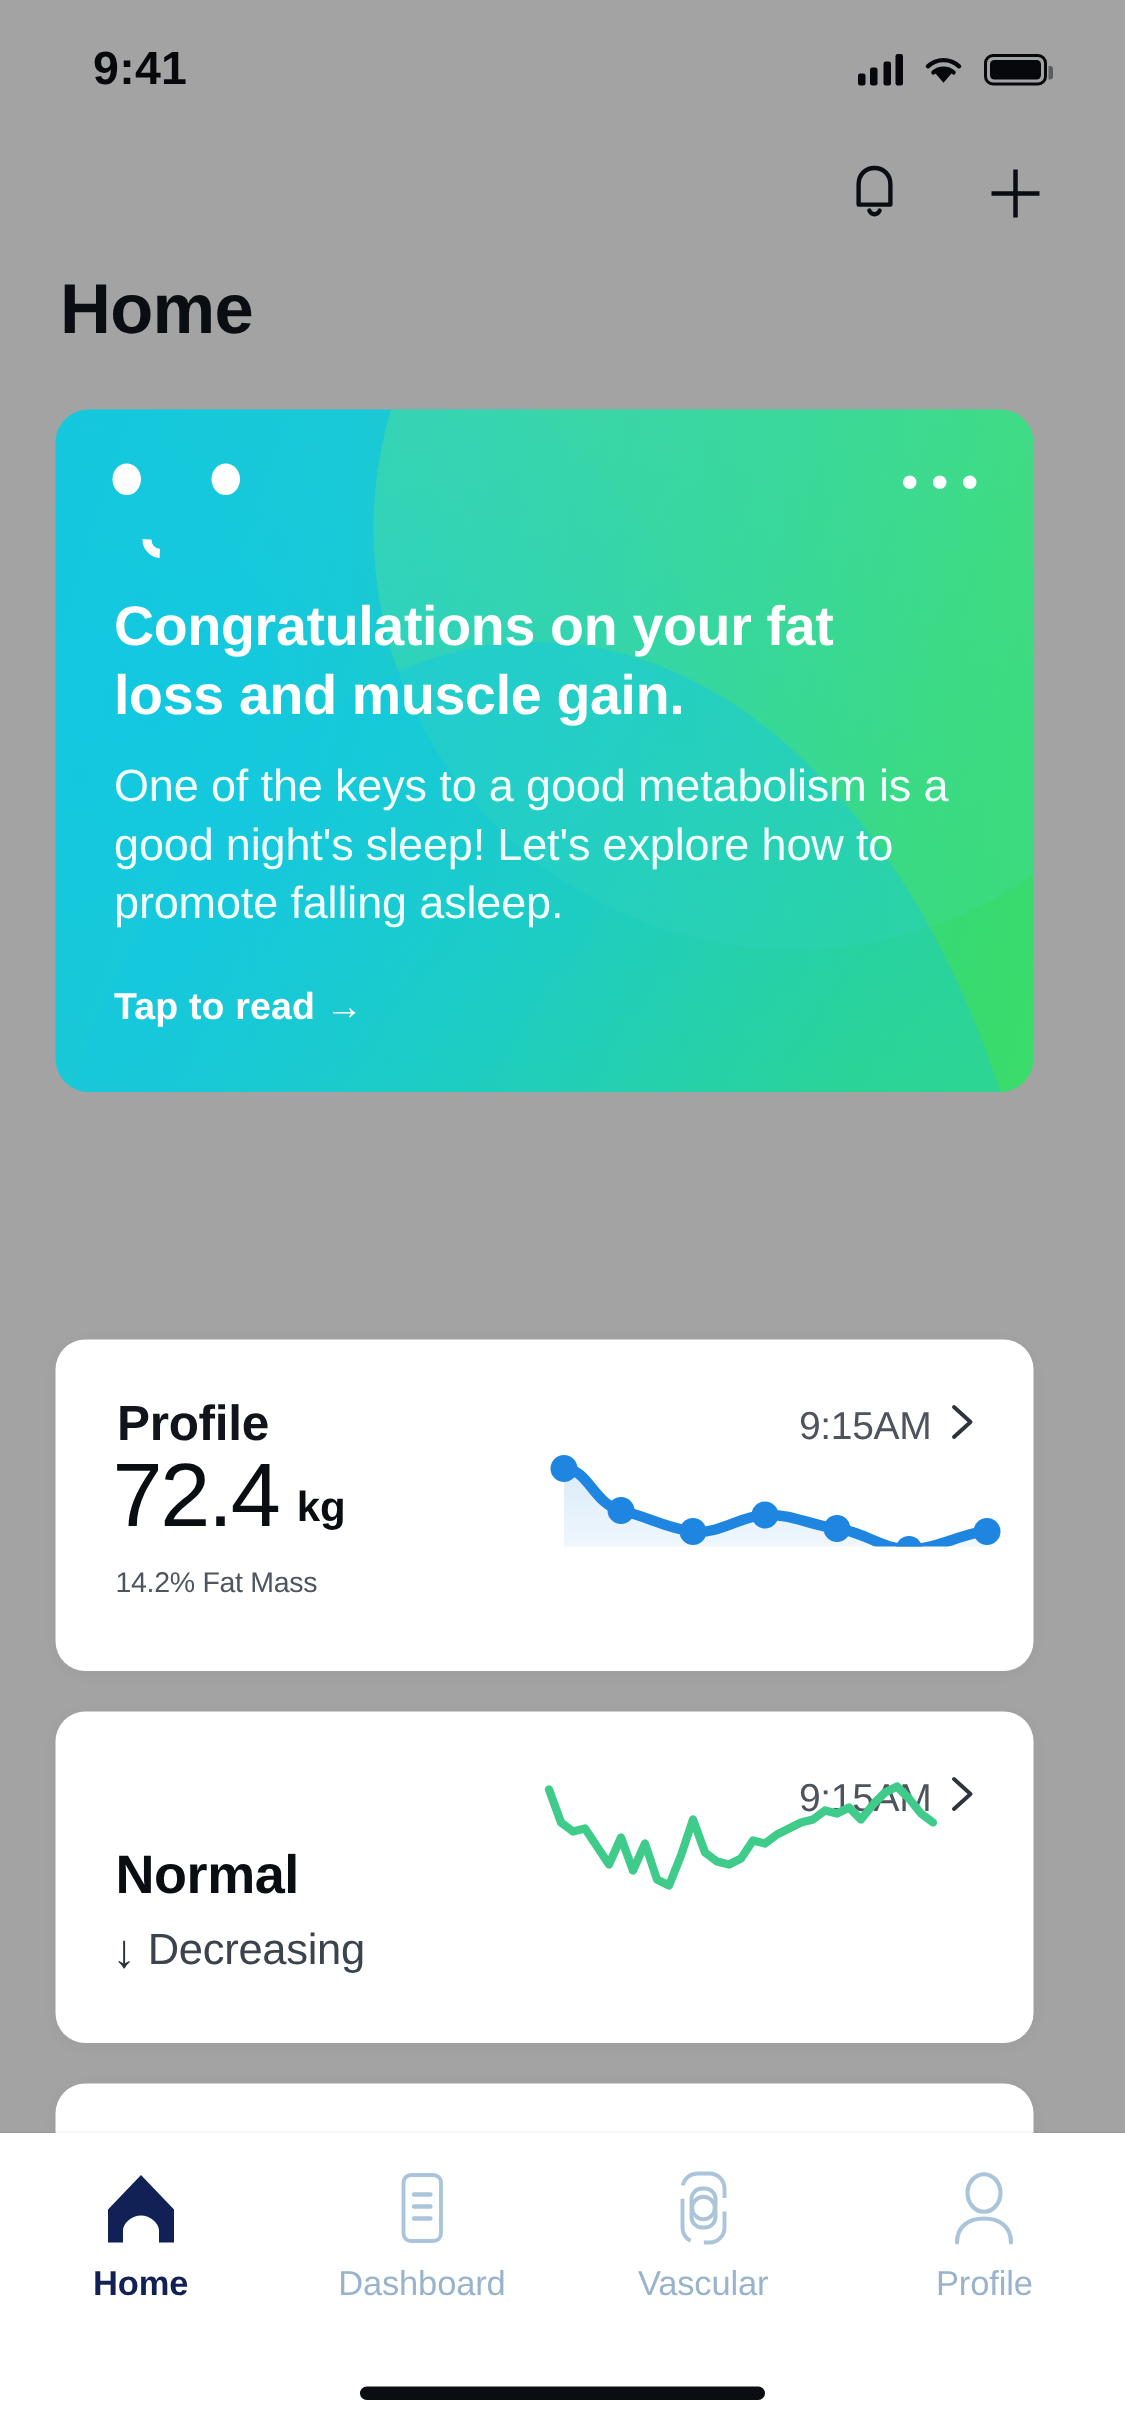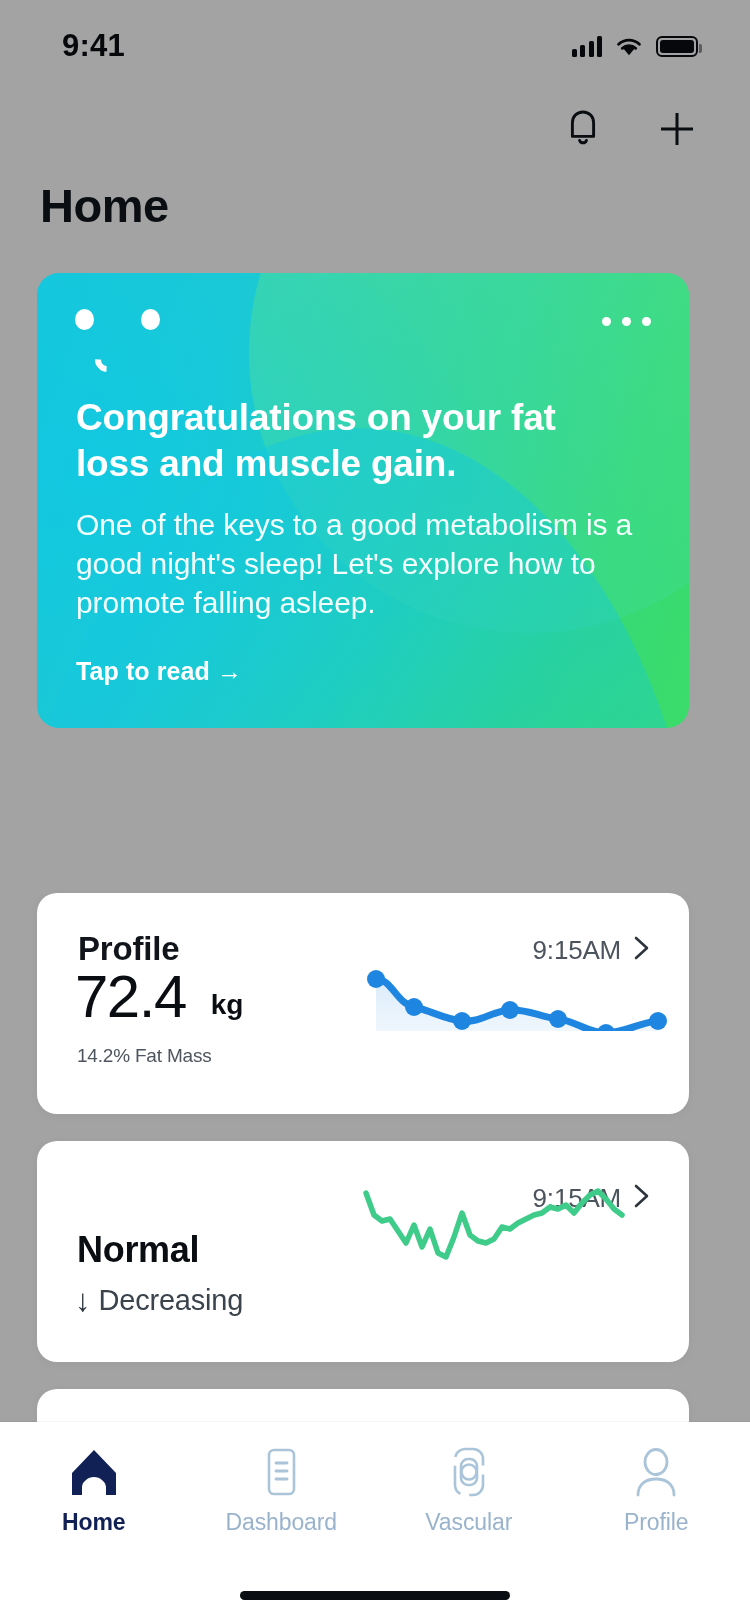--- a/index.html
+++ b/index.html
@@ -107,21 +107,21 @@
   .card.c3 { top:1389px; height:160px; }
 
   .card-label {
     position:absolute; left:41px; font-size:33px; font-weight:600; color:#11151b; letter-spacing:-0.2px;
   }
   .c1 .card-label { top:37px; }
   .c2 .card-label { top:37px; }
 
   .card-value-row { position:absolute; left:38px; top:74px; display:flex; align-items:flex-end; }
   .card-value { font-size:60px; font-weight:400; color:#0a0d12; letter-spacing:-1.5px; line-height:1; }
-  .card-unit { font-size:28px; font-weight:700; color:#0a0d12; margin-left:25px; margin-bottom:6px; }
+  .card-unit { font-size:28px; font-weight:700; color:#0a0d12; margin-left:12px; margin-bottom:6px; }
 
   .card-sub {
     position:absolute; left:40px; top:152px;
     font-size:19px; font-weight:400; color:#4e555e; letter-spacing:-0.2px;
   }
 
   .c2 .status-value {
     position:absolute; left:40px; top:88px;
     font-size:36px; font-weight:600; color:#0a0d12; letter-spacing:-0.3px;
   }

